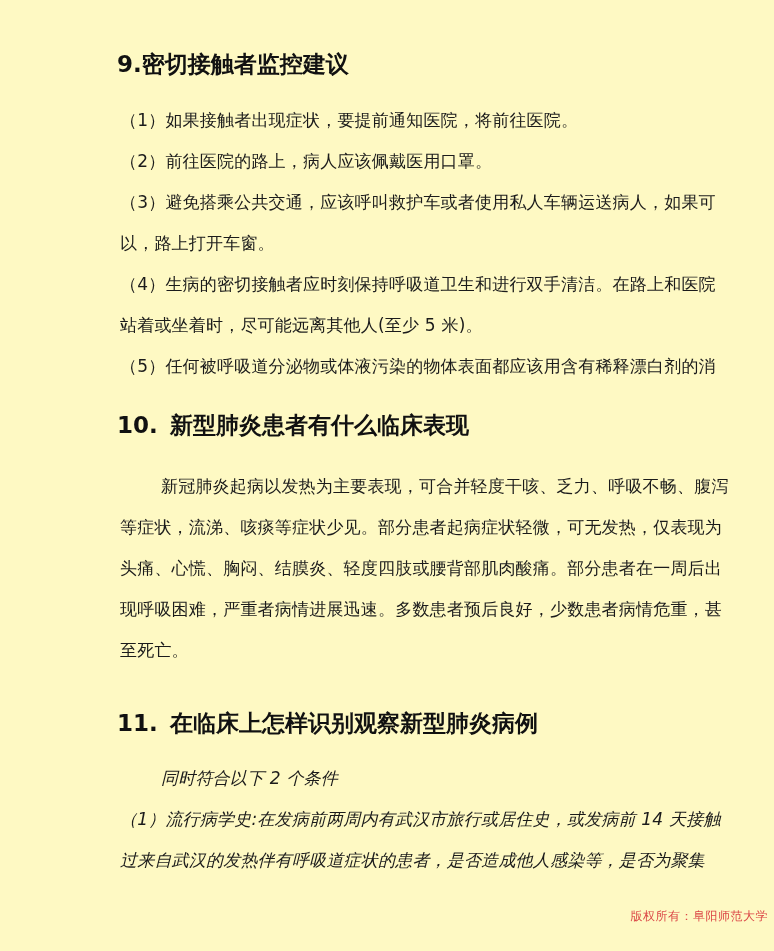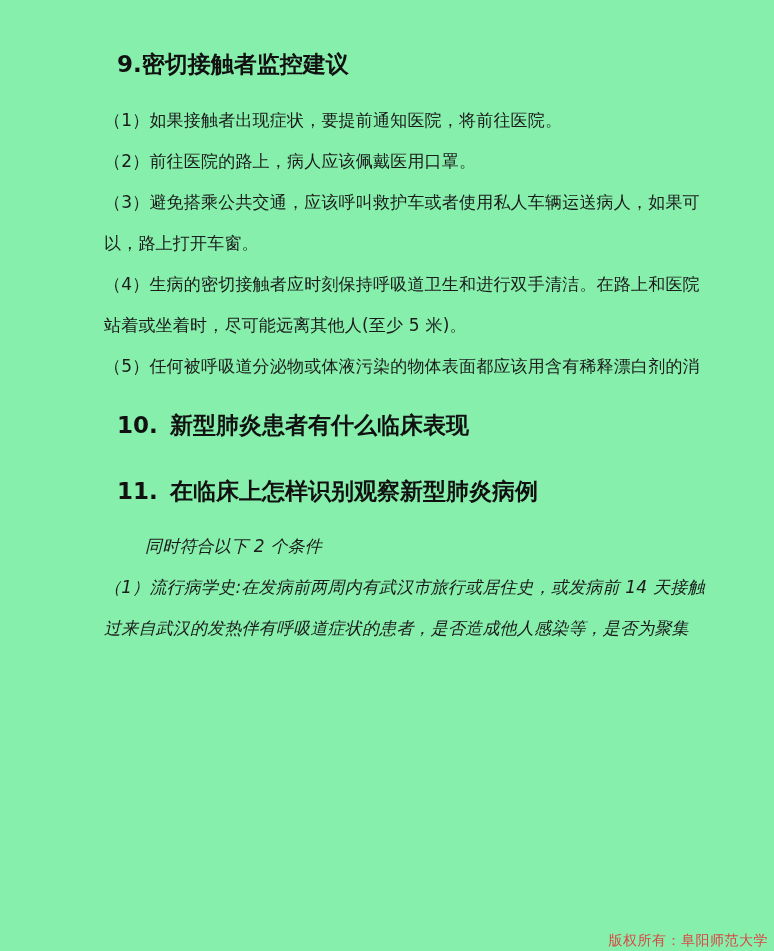--- a/index.html
+++ b/index.html
@@ -5,21 +5,21 @@
   html, body { margin: 0; padding: 0; }
   body {
     width: 774px; height: 951px;
     background: #ffffff;
     font-family: "DejaVu Sans", sans-serif;
     color: #1b1b1b;
   }
   .page {
     position: relative;
     width: 774px; height: 951px;
-    background: #86efac;
+    background: #fef9c3;
     overflow: hidden;
   }
   .doc {
     position: absolute;
     left: 104px; top: 0;
     width: 586px;
   }
   h2.heading {
     margin: 0;
     padding-left: 13px;
@@ -27,39 +27,39 @@
     line-height: 28px;
     font-weight: bold;
     color: #111111;
     white-space: nowrap;
   }
   h2.heading .h-num { display: inline-block; }
   h2.heading.gap .h-num { min-width: 53px; }
   #s9-heading  { padding-top: 50px; }
   #s10-heading { margin-top: 24px; }
   #s11-heading { margin-top: 38px; }
-  .lines { margin: 0; }
+  .lines { margin: 16px; }
   #s9-lines  { margin-top: 22px; }
   #s10-lines { margin-top: 27px; }
   #s11-lines { margin-top: 21px; font-style: italic; }
   p.ln {
     margin: 0;
     height: 41px;
     line-height: 41px;
     font-size: 17px;
     letter-spacing: 0.2px;
     white-space: nowrap;
     color: #1b1b1b;
   }
   p.ln.indent2 { padding-left: 41px; }
   .watermark {
     position: absolute;
-    top: 934px;
+    top: 910px;
     right: 6px;
-    font-size: 14px;
+    font-size: 12px;
     line-height: 12px;
     letter-spacing: 0.5px;
     white-space: nowrap;
     text-align: right;
   }
 </style>
 </head>
 <body>
 
 <div class="page">
@@ -70,20 +70,27 @@
       <p class="ln">（1）如果接触者出现症状，要提前通知医院，将前往医院。</p>
       <p class="ln">（2）前往医院的路上，病人应该佩戴医用口罩。</p>
       <p class="ln">（3）避免搭乘公共交通，应该呼叫救护车或者使用私人车辆运送病人，如果可</p>
       <p class="ln">以，路上打开车窗。</p>
       <p class="ln">（4）生病的密切接触者应时刻保持呼吸道卫生和进行双手清洁。在路上和医院</p>
       <p class="ln">站着或坐着时，尽可能远离其他人(至少 5 米)。</p>
       <p class="ln">（5）任何被呼吸道分泌物或体液污染的物体表面都应该用含有稀释漂白剂的消</p>
     </div>
 
     <h2 class="heading gap" id="s10-heading"><span class="h-num">10.</span><span class="h-title">新型肺炎患者有什么临床表现</span></h2>
+    <div class="lines" id="s10-lines">
+      <p class="ln indent2">新冠肺炎起病以发热为主要表现，可合并轻度干咳、乏力、呼吸不畅、腹泻</p>
+      <p class="ln">等症状，流涕、咳痰等症状少见。部分患者起病症状轻微，可无发热，仅表现为</p>
+      <p class="ln">头痛、心慌、胸闷、结膜炎、轻度四肢或腰背部肌肉酸痛。部分患者在一周后出</p>
+      <p class="ln">现呼吸困难，严重者病情进展迅速。多数患者预后良好，少数患者病情危重，甚</p>
+      <p class="ln">至死亡。</p>
+    </div>
 
     <h2 class="heading gap" id="s11-heading"><span class="h-num">11.</span><span class="h-title">在临床上怎样识别观察新型肺炎病例</span></h2>
     <div class="lines" id="s11-lines">
       <p class="ln indent2">同时符合以下 2 个条件</p>
       <p class="ln">（1）流行病学史:在发病前两周内有武汉市旅行或居住史，或发病前 14 天接触</p>
       <p class="ln">过来自武汉的发热伴有呼吸道症状的患者，是否造成他人感染等，是否为聚集</p>
     </div>
 
   </div>
 

